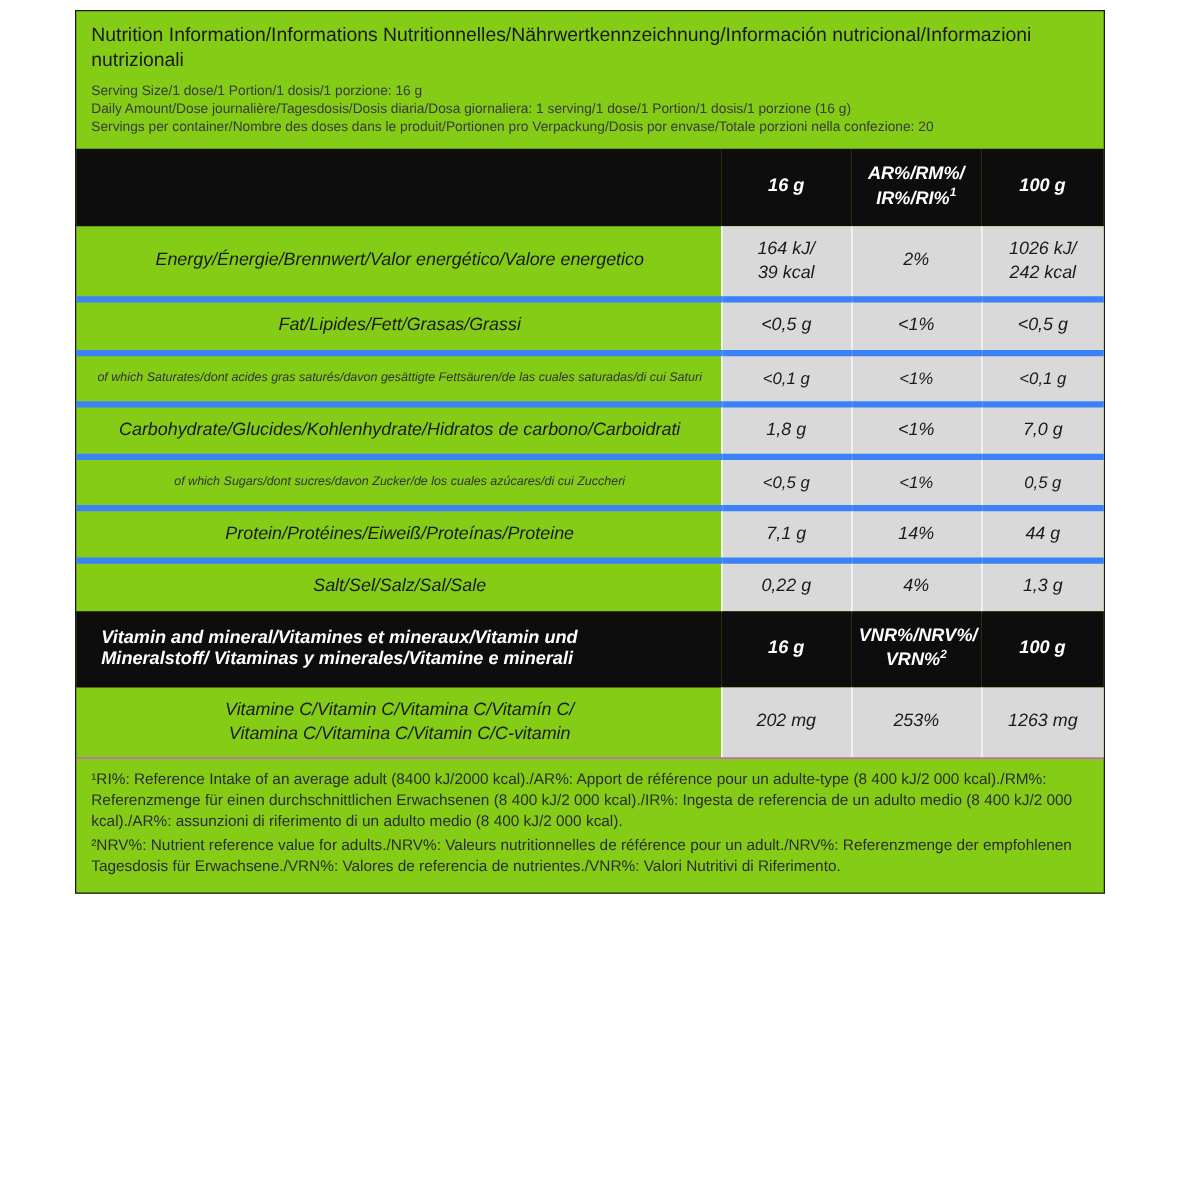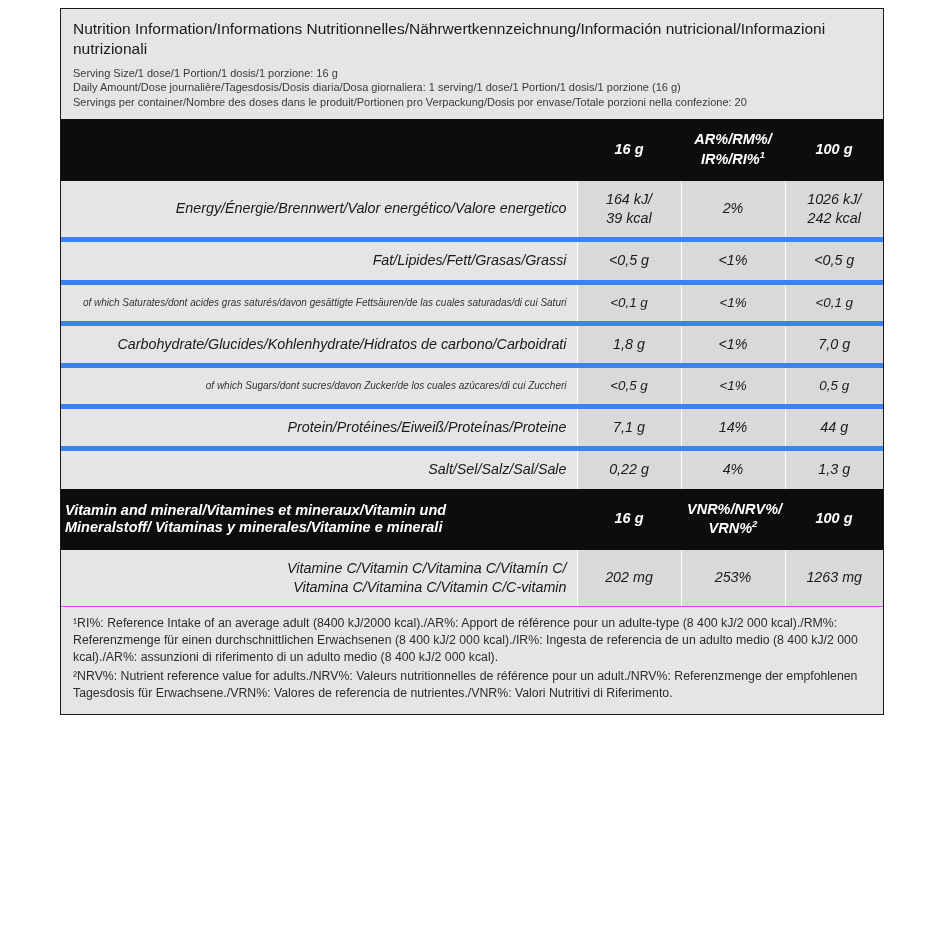--- a/index.html
+++ b/index.html
@@ -14,21 +14,21 @@
     color: #1a1a1a;
     overflow: hidden;
   }
   .panel {
     position: absolute;
     left: 60px;
     top: 8px;
     width: 824px;
     box-sizing: border-box;
     border: 1px solid #1a1a1a;
-    background: #e5e5e5;
+    background: #84cc16;
   }
   
   .head {
     padding: 10px 12px 10px 12px;
   }
   .head-title {
     font-size: 15.5px;
     line-height: 1.32;
     color: #1a1a1a;
     margin-bottom: 6px;
@@ -55,36 +55,36 @@
     color: #ffffff;
     font-weight: bold;
     text-align: center;
     vertical-align: middle;
     padding: 12px 6px;
     font-size: 14.5px;
     line-height: 1.22;
   }
   .blackrow td.label {
     text-align: left;
-    padding-left: 4px;
+    padding-left: 20px;
     font-size: 14.5px;
   }
   .blackrow td.empty { background: #0d0d0d; }
 
   tr.datarow td {
     border-top: 5px solid #3b82f6;
     vertical-align: middle;
     font-size: 14.3px;
     line-height: 1.35;
     color: #1a1a1a;
     padding: 9px 6px;
     text-align: center;
   }
   tr.datarow td.label {
-    text-align: right;
+    text-align: center;
     padding-left: 12px;
     padding-right: 10px;
   }
   tr.datarow td.num {
     background: #d9d9d9;
   }
   tr.datarow td.sep {
     border-left: 1px solid #ffffff;
   }
   tr.datarow.sub td.label {

